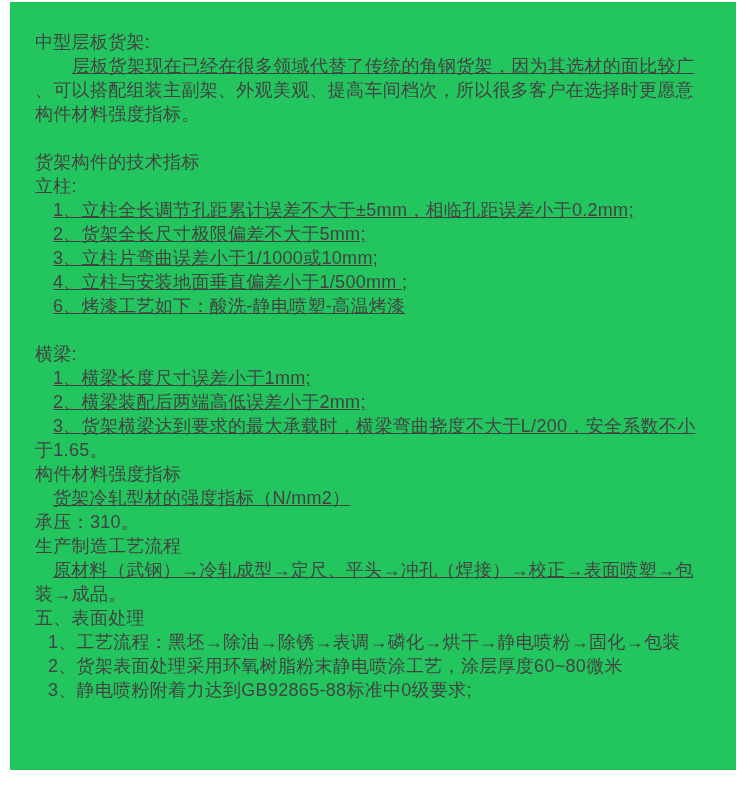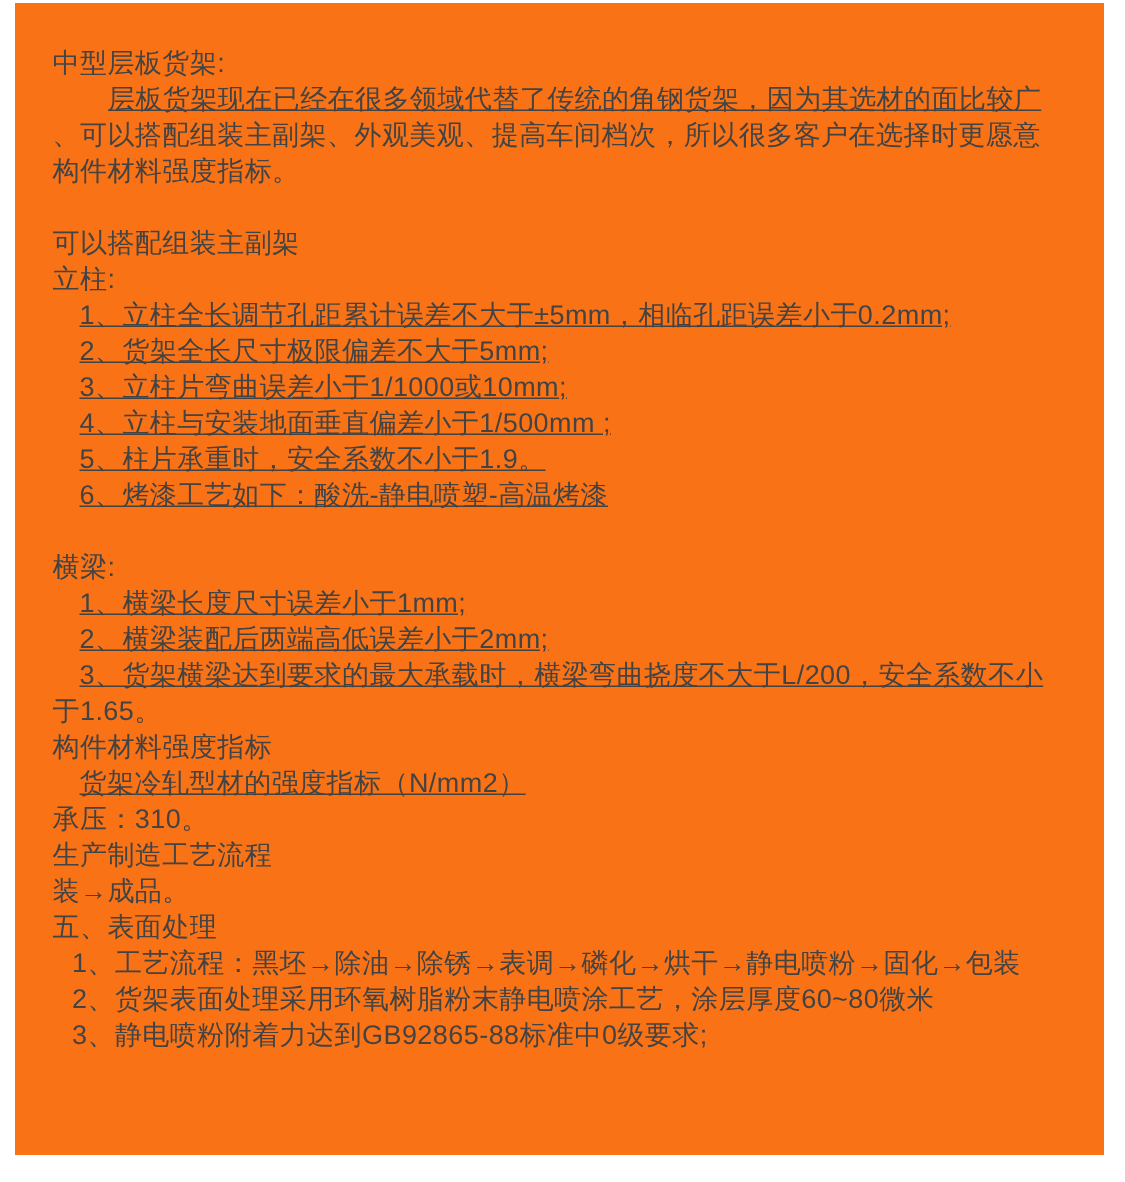--- a/index.html
+++ b/index.html
@@ -9,21 +9,21 @@
     width: 750px;
     height: 788px;
     font-family: "Liberation Sans", "DejaVu Sans", sans-serif;
   }
   .panel {
     position: absolute;
     left: 10px;
     top: 2px;
     width: 726px;
     height: 768px;
-    background: #f97316;
+    background: #22c55e;
     overflow: hidden;
     box-sizing: border-box;
   }
   .content {
     padding: 28px 22px 0 25px;
     font-size: 18px;
     line-height: 24px;
     color: #434343;
   }
   .line {
@@ -42,42 +42,42 @@
   <div class="content">
 
     <div class="line">中型层板货架:</div>
 
     <div class="line ind2">层板货架现在已经在很多领域代替了传统的角钢货架，因为其选材的面比较广</div>
     <div class="line">、可以搭配组装主副架、外观美观、提高车间档次，所以很多客户在选择时更愿意</div>
     <div class="line">构件材料强度指标。</div>
 
     <div class="blank"></div>
 
-    <div class="line">可以搭配组装主副架</div>
+    <div class="line">货架构件的技术指标</div>
     <div class="line">立柱:</div>
     <div class="line ind1">1、立柱全长调节孔距累计误差不大于±5mm，相临孔距误差小于0.2mm;</div>
     <div class="line ind1">2、货架全长尺寸极限偏差不大于5mm;</div>
     <div class="line ind1">3、立柱片弯曲误差小于1/1000或10mm;</div>
     <div class="line ind1">4、立柱与安装地面垂直偏差小于1/500mm ;</div>
-    <div class="line ind1">5、柱片承重时，安全系数不小于1.9。</div>
     <div class="line ind1">6、烤漆工艺如下：酸洗-静电喷塑-高温烤漆</div>
 
     <div class="blank"></div>
 
     <div class="line">横梁:</div>
     <div class="line ind1">1、横梁长度尺寸误差小于1mm;</div>
     <div class="line ind1">2、横梁装配后两端高低误差小于2mm;</div>
     <div class="line ind1">3、货架横梁达到要求的最大承载时，横梁弯曲挠度不大于L/200，安全系数不小</div>
     <div class="line">于1.65。</div>
 
     <div class="line">构件材料强度指标</div>
     <div class="line ind1">货架冷轧型材的强度指标（N/mm2）</div>
     <div class="line">承压：310。</div>
 
     <div class="line">生产制造工艺流程</div>
+    <div class="line ind1">原材料（武钢）→冷轧成型→定尺、平头→冲孔（焊接）→校正→表面喷塑→包</div>
     <div class="line">装→成品。</div>
 
     <div class="line">五、表面处理</div>
     <div class="line ind1s">1、工艺流程：黑坯→除油→除锈→表调→磷化→烘干→静电喷粉→固化→包装</div>
     <div class="line ind1s">2、货架表面处理采用环氧树脂粉末静电喷涂工艺，涂层厚度60~80微米</div>
     <div class="line ind1s">3、静电喷粉附着力达到GB92865-88标准中0级要求;</div>
 
   </div>
 </div>
 

